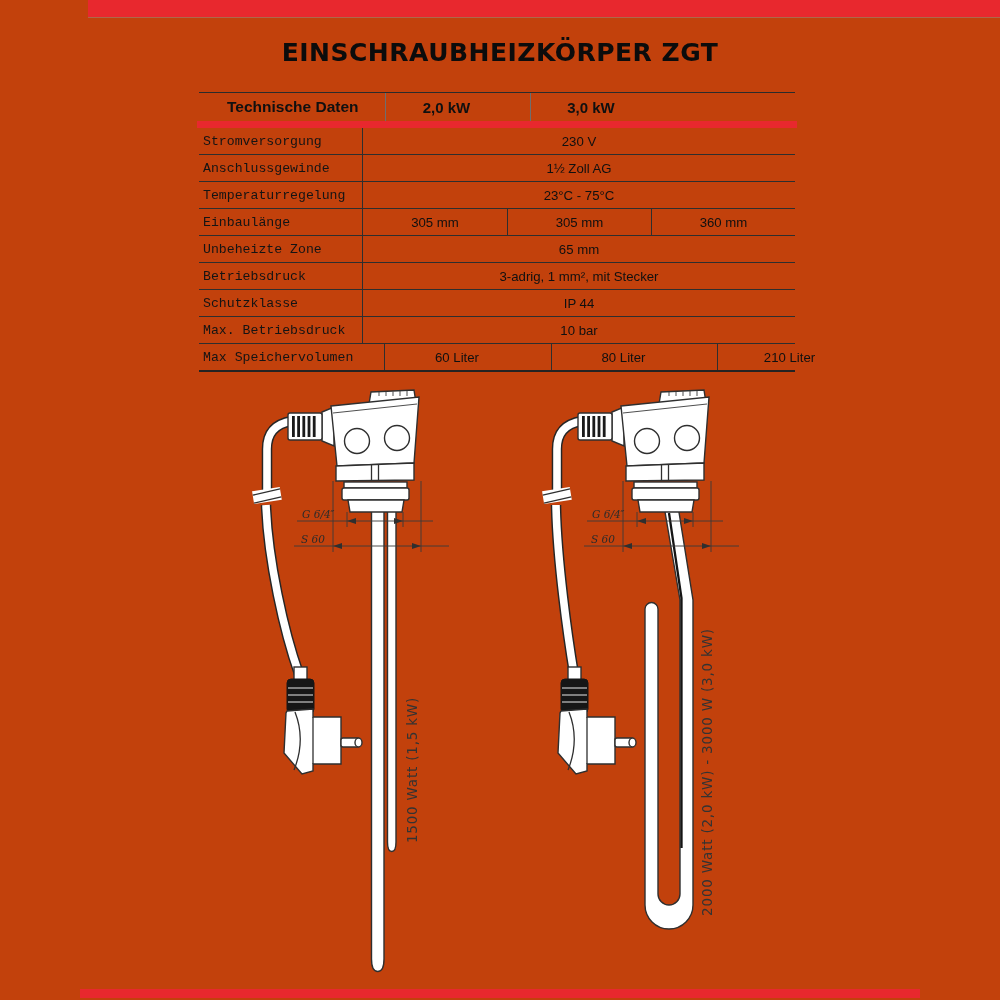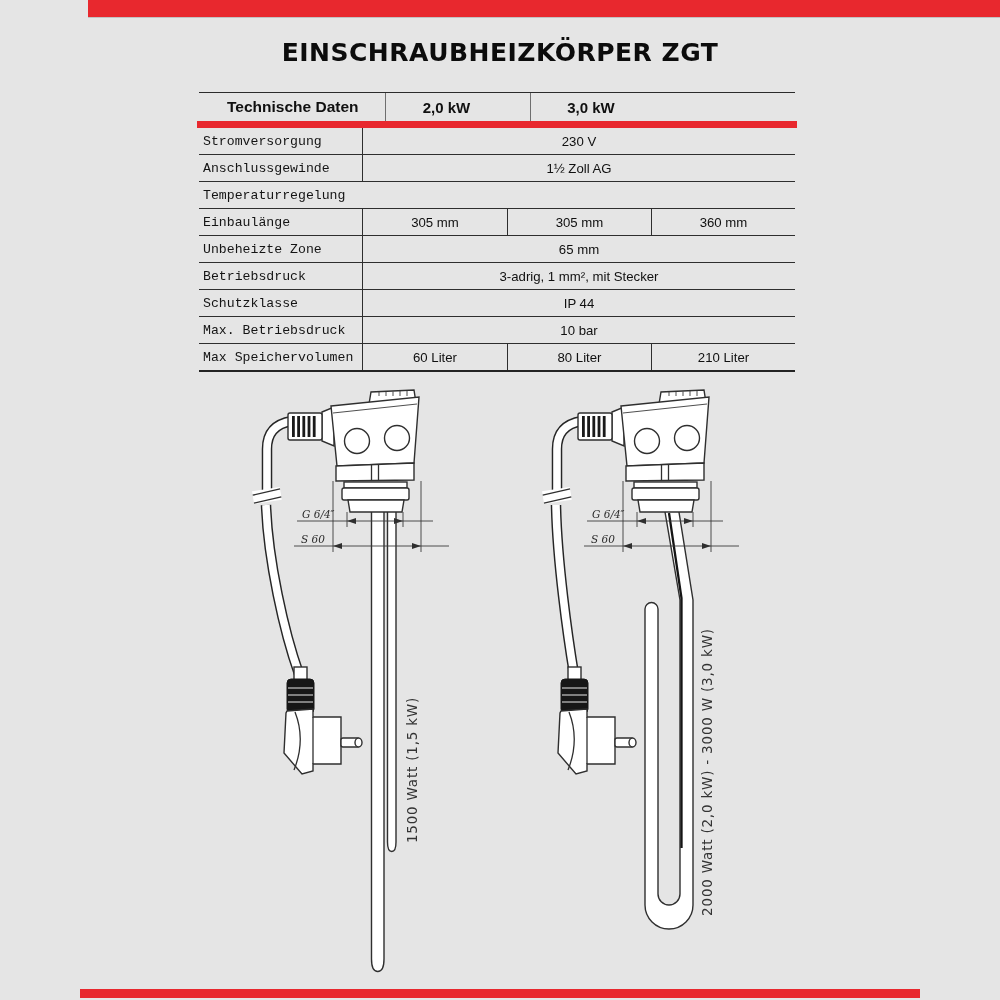--- a/index.html
+++ b/index.html
@@ -1,34 +1,34 @@
 <!DOCTYPE html>
 <html><head>
 <meta charset="utf-8">
 <style>
   html,body{margin:0;padding:0;background:#ffffff;}
-  .page{position:relative;width:1000px;height:1000px;background:#e5e5e5;overflow:hidden;
+  .page{position:relative;width:1000px;height:1000px;background:#c2410c;overflow:hidden;
         font-family:"Liberation Sans",sans-serif;}
   .topbar{position:absolute;left:88px;top:0;width:912px;height:17px;background:#e8282e;
           box-shadow:0 1px 0 rgba(150,150,150,.45);}
   .bottombar{position:absolute;left:80px;top:989px;width:840px;height:9px;background:#e8282e;}
   .title{position:absolute;left:0;top:38px;width:1000px;text-align:center;
          font-family:"DejaVu Sans","Liberation Sans",sans-serif;
          font-size:25px;font-weight:bold;color:#0c0c0c;letter-spacing:.5px;}
   
   .dtable{position:absolute;left:199px;top:92px;width:596px;border-top:1.5px solid #2b2b2b;color:#101010;}
   .thead{display:grid;grid-template-columns:163px 145px 144px 144px;height:28px;}
   .thead .hc{display:flex;align-items:center;justify-content:center;font-weight:bold;font-size:15px;
              border-left:1px solid #6e6e6e;margin-left:23px;}
   .thead .hc:first-child{border-left:none;justify-content:flex-start;padding-left:5px;font-size:15.5px;}
   .redline{height:7px;background:#e8282e;margin-left:-2px;width:600px;}
   .trow{display:grid;grid-template-columns:163px 433px;height:26px;border-bottom:1px solid #2e2e2e;
         font-size:13.2px;}
   .trow.cols{grid-template-columns:163px 145px 144px 144px;}
-  .trow:last-child{border-bottom:2px solid #232323;}
+  .trow:last-child{border-bottom:2px solid #232323;gap:22px;}
   .trow .lab{display:flex;align-items:center;padding-left:4px;color:#141414;font-family:Liberation Mono, monospace;}
   .trow .val{display:flex;align-items:center;justify-content:center;border-left:1px solid #2e2e2e;}
   
   .drawings{position:absolute;left:0;top:0;width:1000px;height:1000px;}
   .ln{fill:none;stroke:#2f2f2f;stroke-width:1.3px;}
   .fw{fill:#ffffff;stroke:#2f2f2f;stroke-width:1.4px;}
   .thin{fill:none;stroke:#3a3a3a;stroke-width:0.9px;}
   .arr{fill:#2f2f2f;stroke:none;}
   .cable-o{fill:none;stroke:#262626;stroke-width:10.5px;}
   .cable-i{fill:none;stroke:#ffffff;stroke-width:7.6px;}
@@ -57,20 +57,21 @@
     <div class="trow">
       <div class="lab">Stromversorgung</div>
       <div class="val">230 V</div>
     </div>
     <div class="trow">
       <div class="lab">Anschlussgewinde</div>
       <div class="val">1½ Zoll AG</div>
     </div>
     <div class="trow">
       <div class="lab">Temperaturregelung</div>
+      <div class="val">23°C - 75°C</div>
     </div>
     <div class="trow cols">
       <div class="lab">Einbaulänge</div>
       <div class="val">305 mm</div>
       <div class="val">305 mm</div>
       <div class="val">360 mm</div>
     </div>
     <div class="trow">
       <div class="lab">Unbeheizte Zone</div>
       <div class="val">65 mm</div>

